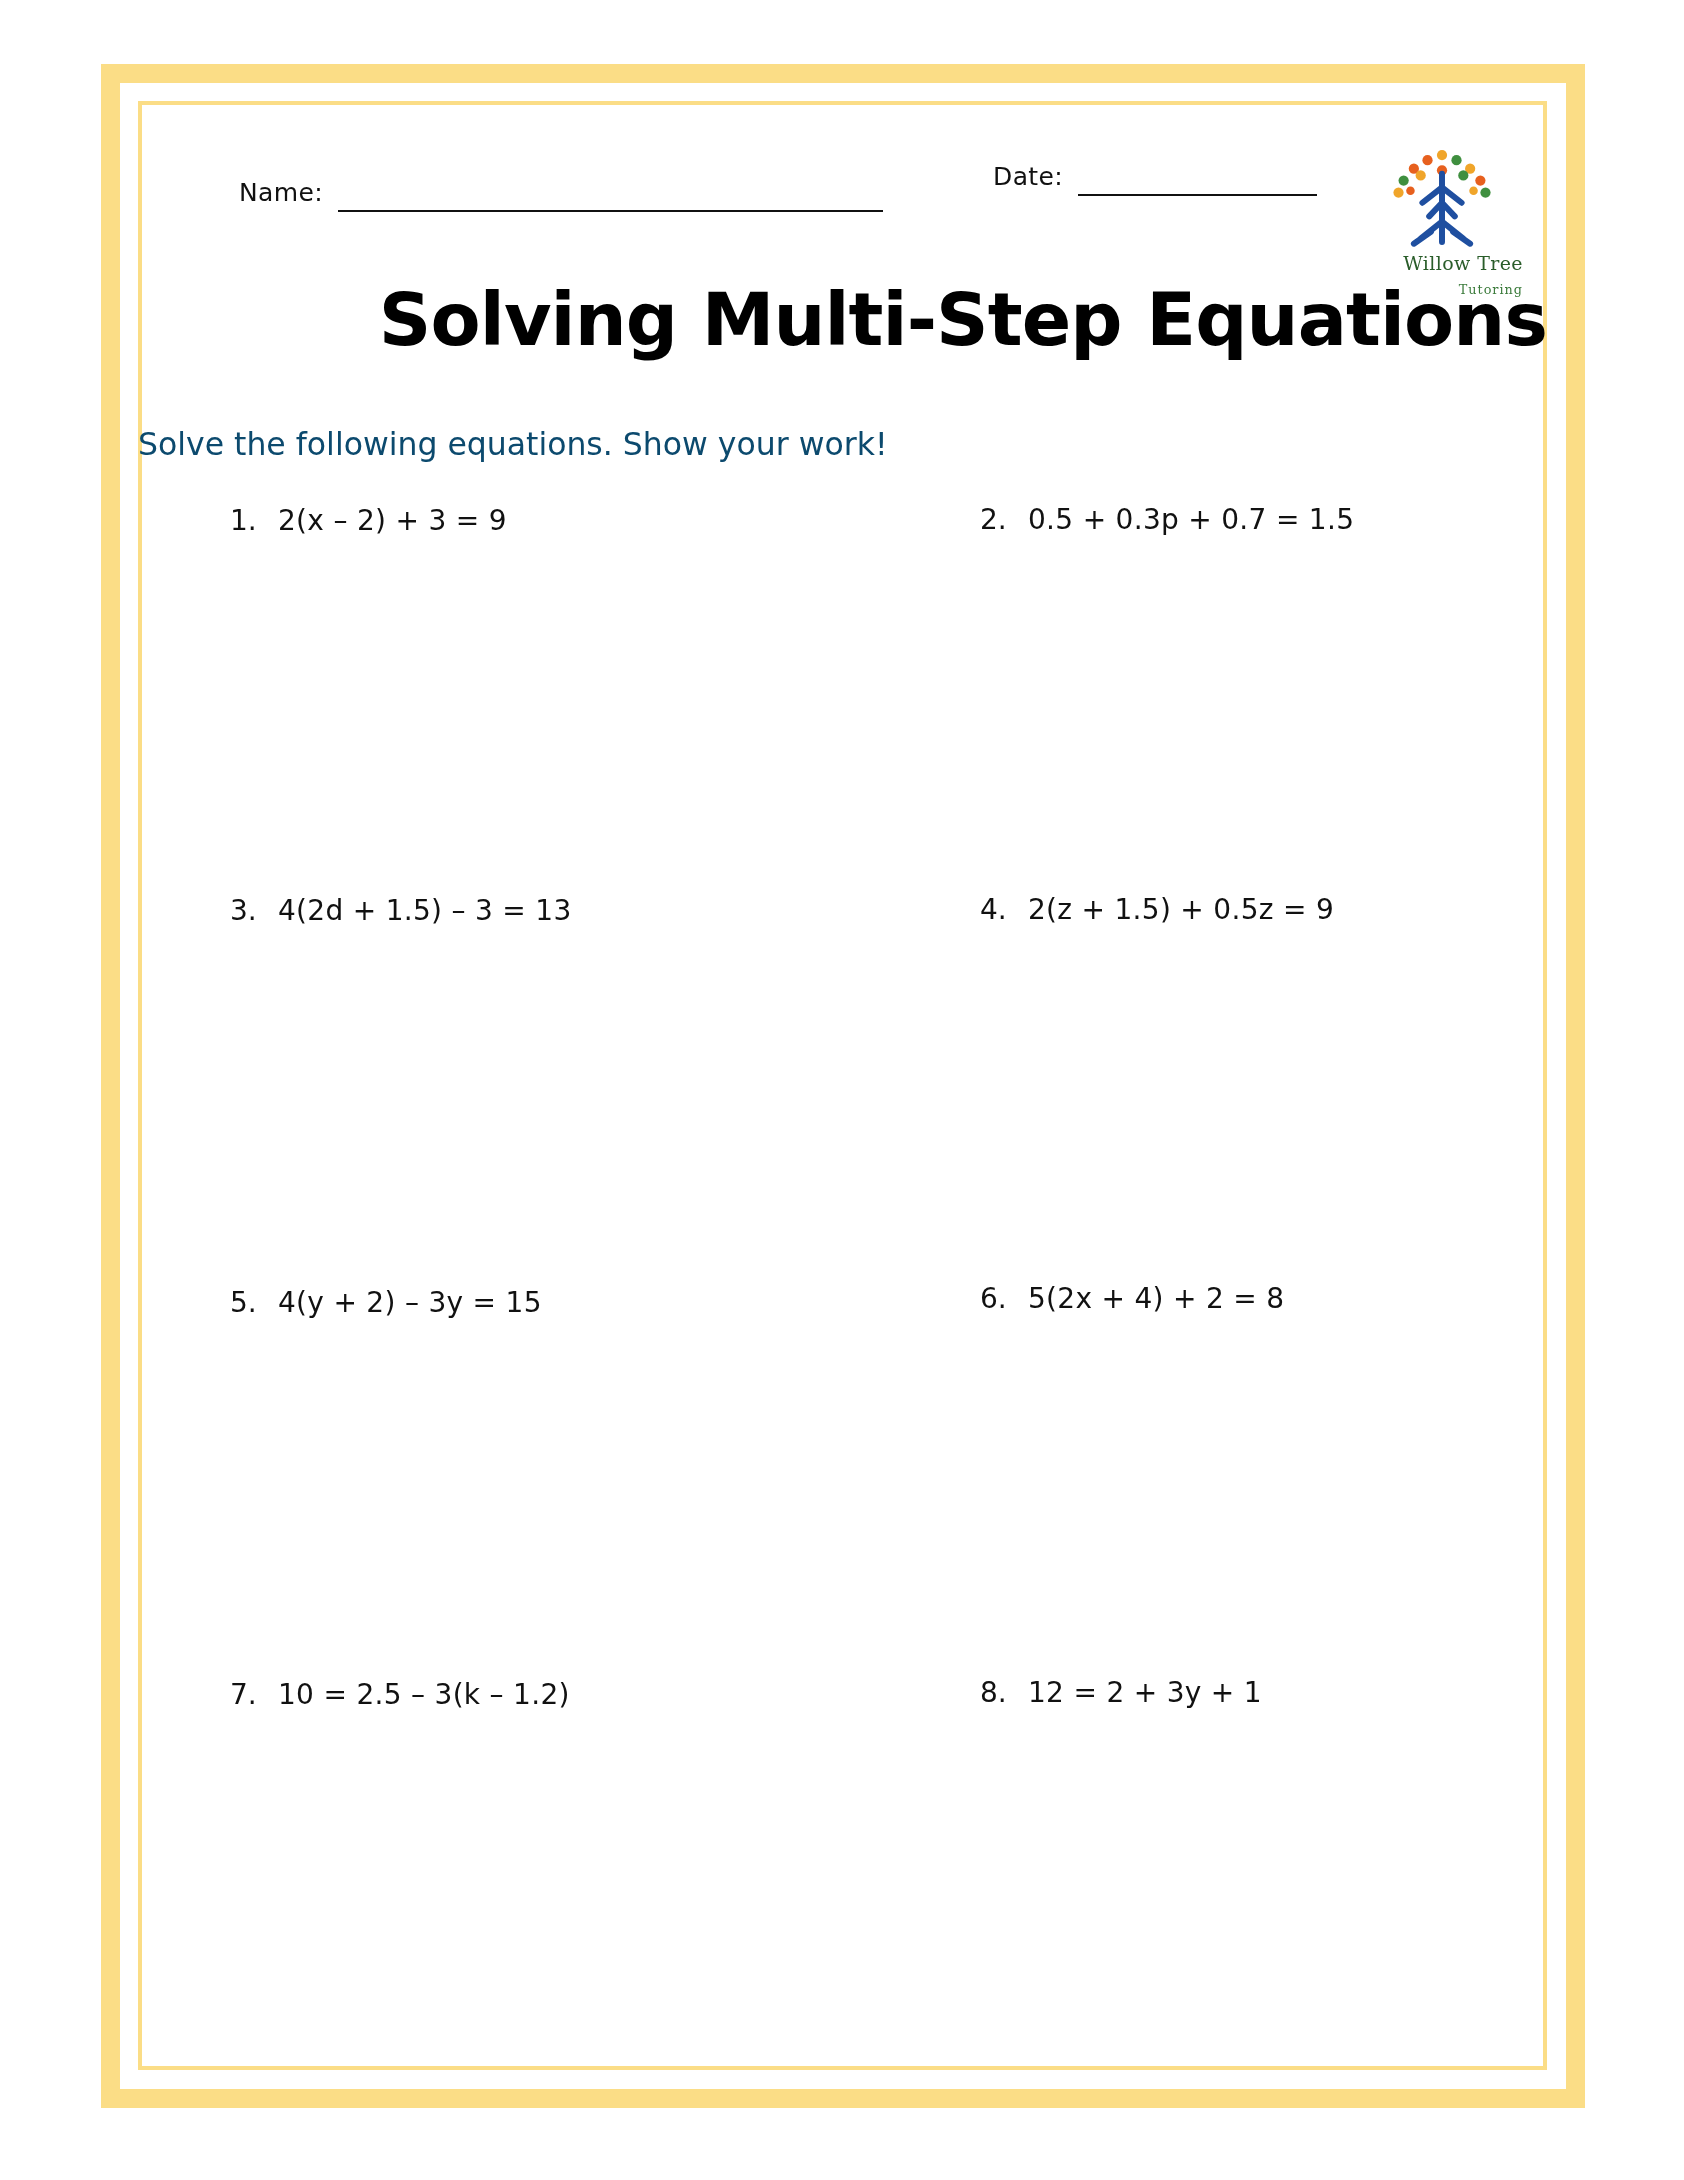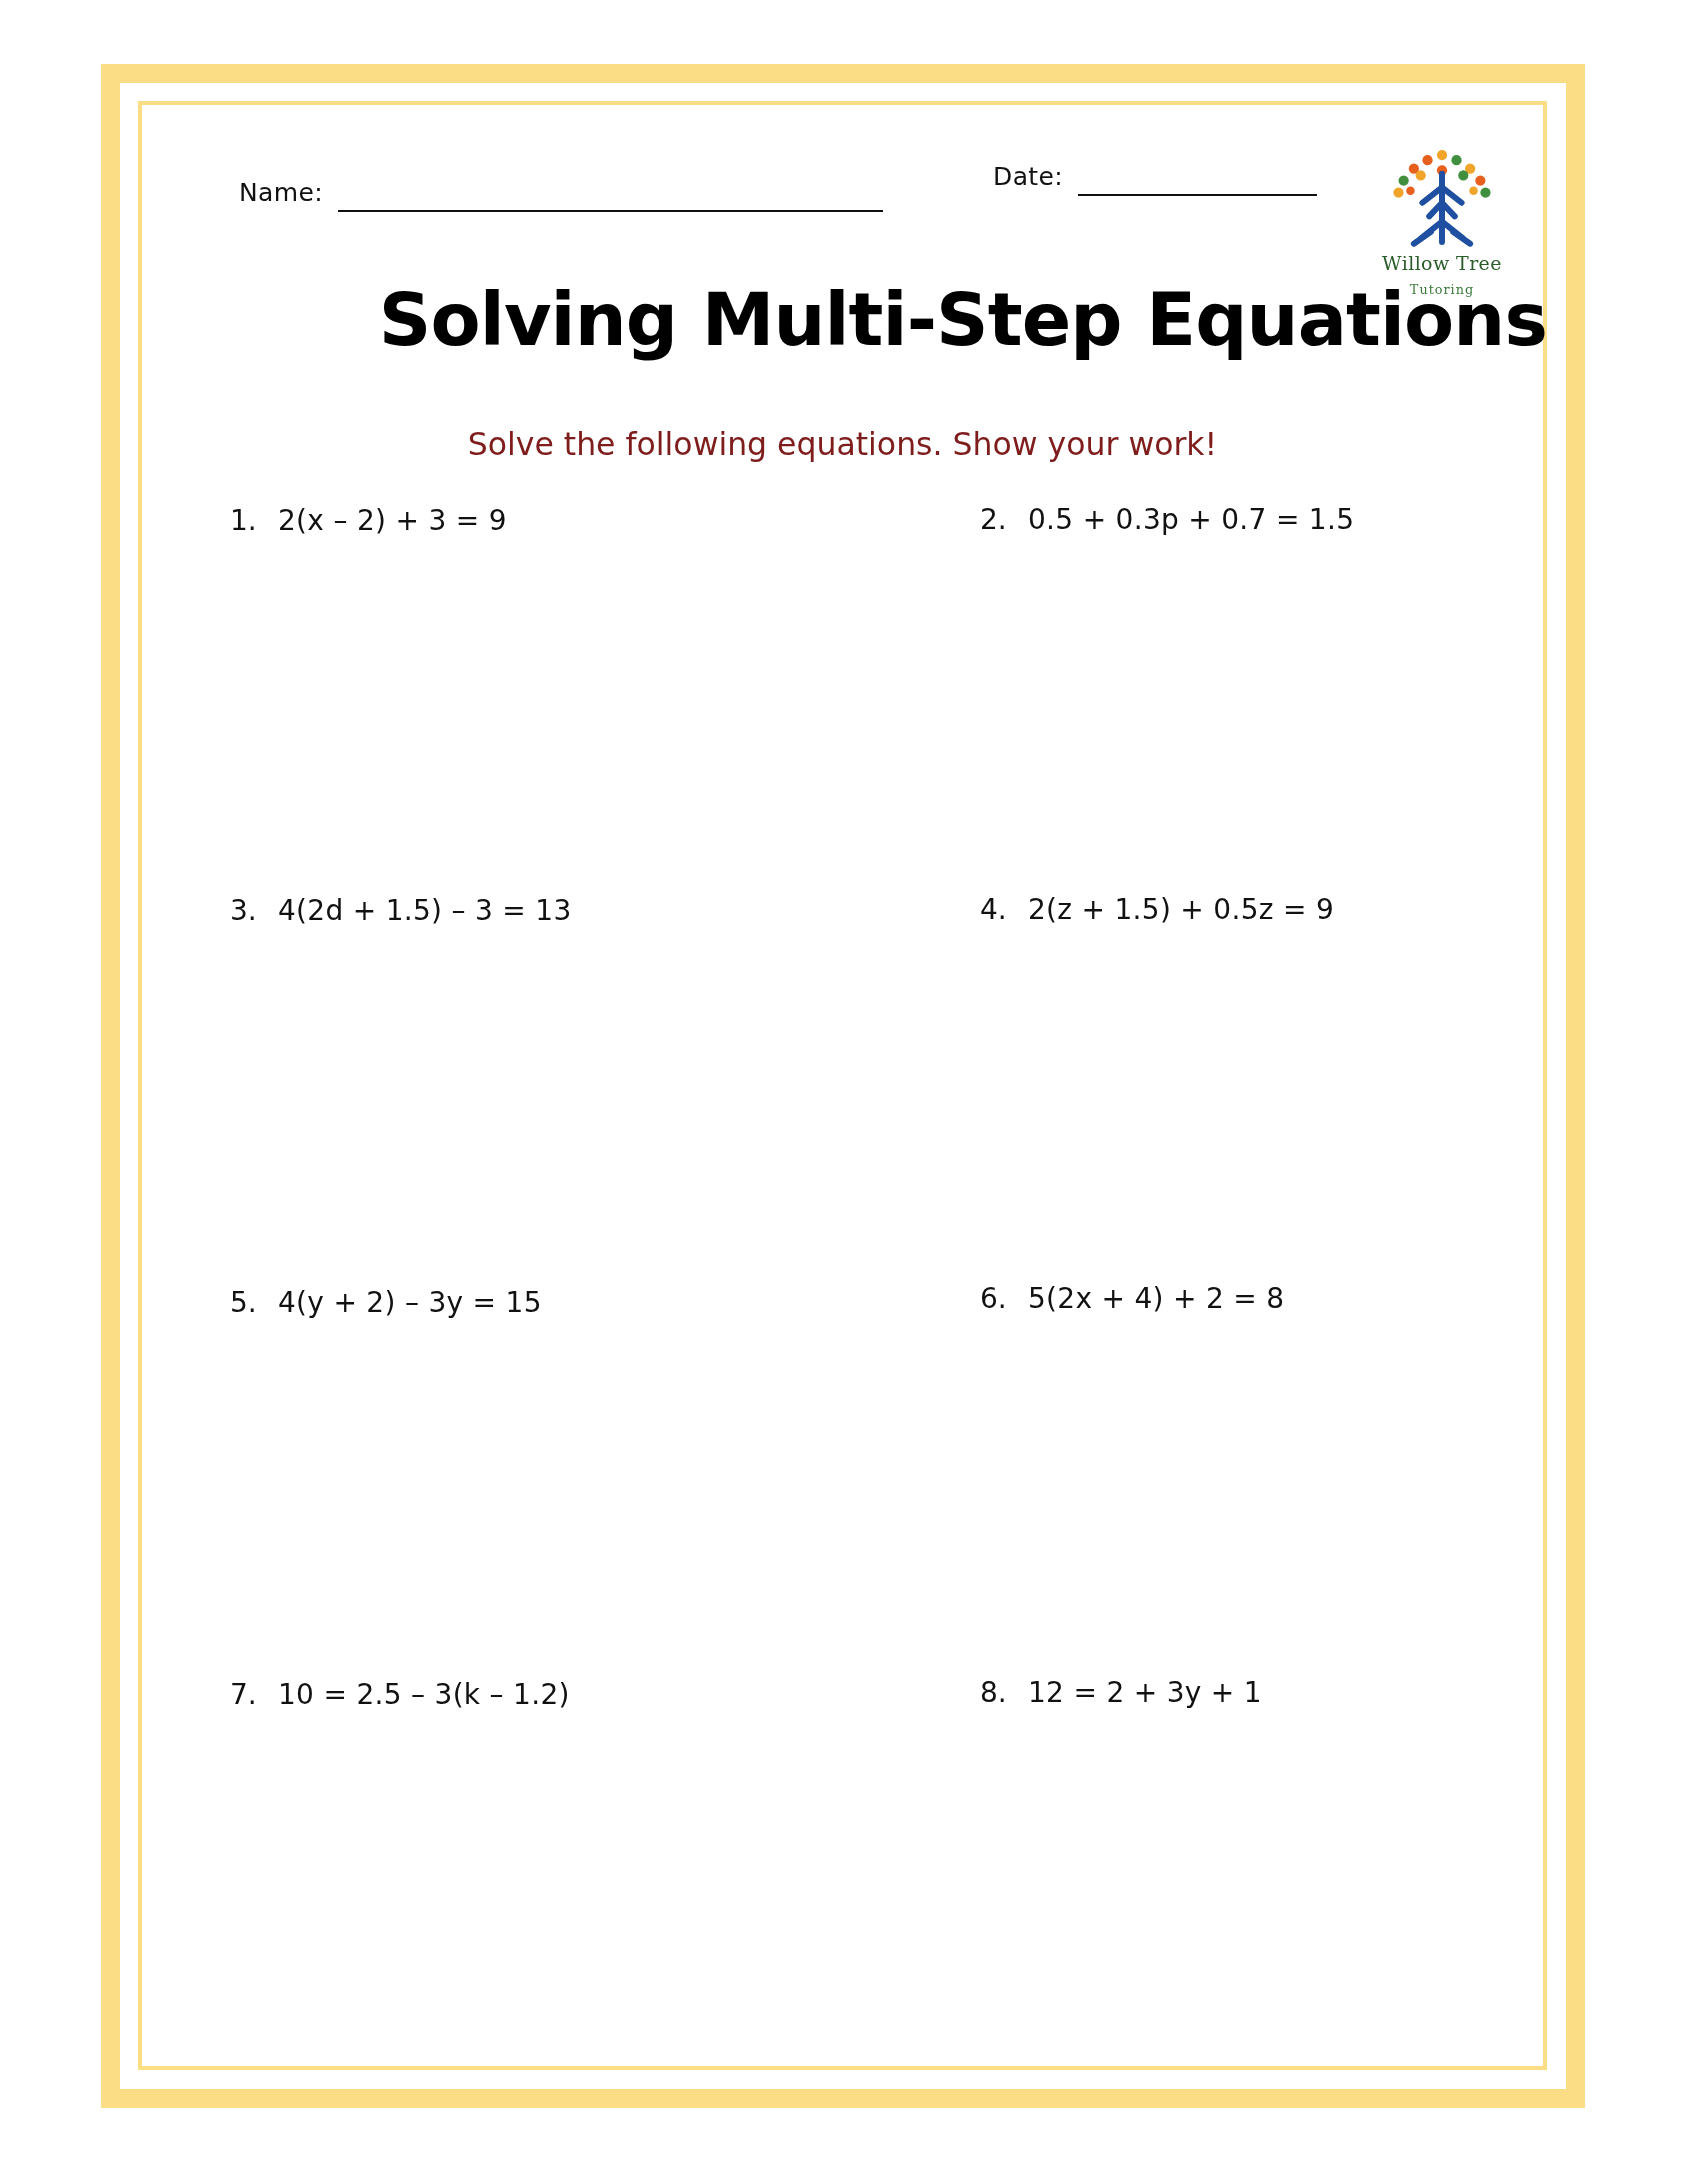--- a/index.html
+++ b/index.html
@@ -71,21 +71,21 @@
   .field-date { left: 754px; top: 0px; }
   .field-date .field-line { width: 239px; margin-left: 15.3px; }
 
   
   .logo {
     position: absolute;
     right: 162px;
     top: 143px;
     width: 162px;
     height: 149px;
-    text-align: center;
+    text-align: right;
   }
   .logo-mark {
     width: 162px;
     height: 111px;
     position: relative;
   }
   .logo-text-1 {
     font-size: 19px;
     color: #2a5d2a;
     letter-spacing: 0.4px;
@@ -111,23 +111,23 @@
     font-weight: bold;
     color: #000000;
     letter-spacing: -0.9px;
     font-family: "DejaVu Sans", sans-serif;
   }
   .subtitle {
     position: absolute;
     left: 138px;
     top: 426px;
     width: 1409px;
-    text-align: center;
+    text-align: left;
     font-size: 31.5px;
-    color: #7f1d1d;
+    color: #0c4a6e;
     font-family: "DejaVu Sans", sans-serif;
   }
 
   
   .problems {
     position: absolute;
     left: 230px;
     top: 494px;
     width: 1269px;
     height: 1303px;

